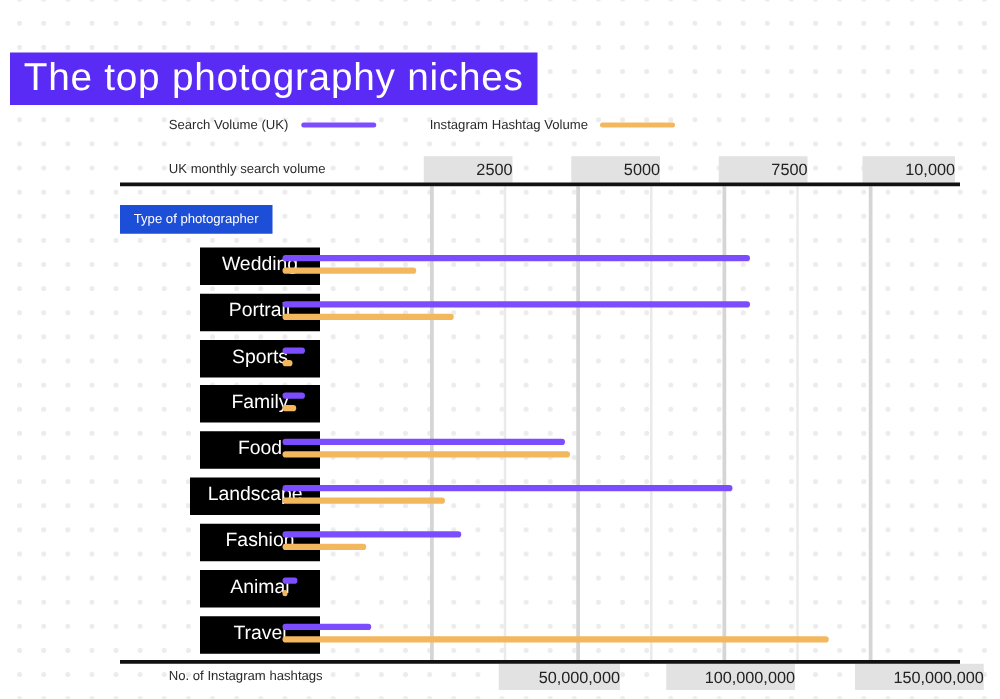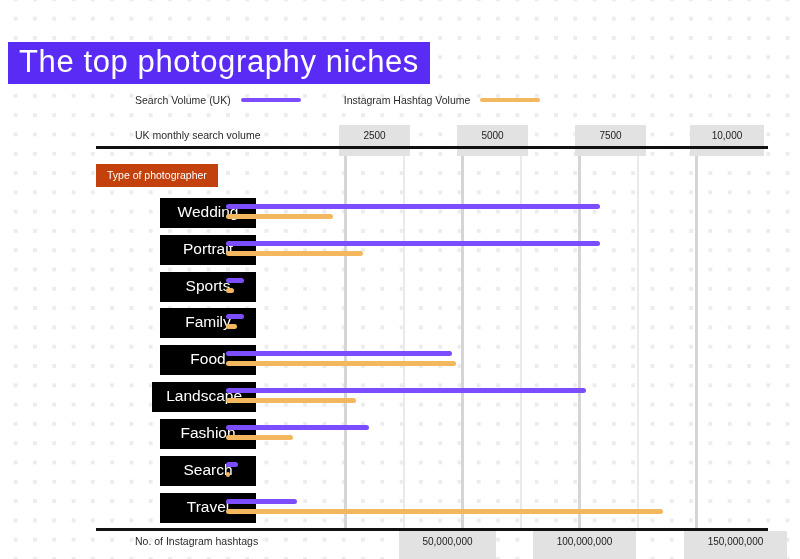--- a/index.html
+++ b/index.html
@@ -100,26 +100,26 @@
     position: absolute;
     left: 39px;
     top: 4px;
     font-size: 10.5px;
     color: #2b2b2b;
     white-space: nowrap;
   }
   .axis-tick {
     position: absolute;
     top: 0;
-    height: 31px;
+    height: 21px;
     line-height: 21px;
     background: #e2e2e2;
-    font-size: 10px;
+    font-size: 13px;
     color: #222222;
-    text-align: center;
+    text-align: right;
     white-space: nowrap;
   }
   .axis-rule {
     position: absolute;
     left: 96px;
     width: 672px;
     height: 3px;
     background: #111111;
     z-index: 7;
   }
@@ -145,21 +145,21 @@
     position: absolute;
     left: 0;
     top: 160px;
     width: 800px;
     z-index: 5;
   }
   .cat-header {
     position: absolute;
     left: 96px;
     top: 4px;
-    background: #c2410c;
+    background: #1d4ed8;
     color: #ffffff;
     font-size: 10.5px;
     padding: 5px 11px 6px 11px;
     white-space: nowrap;
   }
   .row {
     position: absolute;
     left: 0;
     height: 36px;
     width: 800px;
@@ -282,21 +282,21 @@
 
     <div class="row" style="top:259px;">
       <div class="row-label">Fashion</div>
       <div class="bars">
         <span class="bar search" style="width:143px;background:#7c4dff;"></span>
         <span class="bar hashtag" style="width:67px;background:#f3b75e;"></span>
       </div>
     </div>
 
     <div class="row" style="top:296px;">
-      <div class="row-label">Search</div>
+      <div class="row-label">Animal</div>
       <div class="bars">
         <span class="bar search" style="width:12px;background:#7c4dff;"></span>
         <span class="bar hashtag" style="width:4px;background:#f3b75e;"></span>
       </div>
     </div>
 
     <div class="row" style="top:333px;">
       <div class="row-label">Travel</div>
       <div class="bars">
         <span class="bar search" style="width:71px;background:#7c4dff;"></span>

